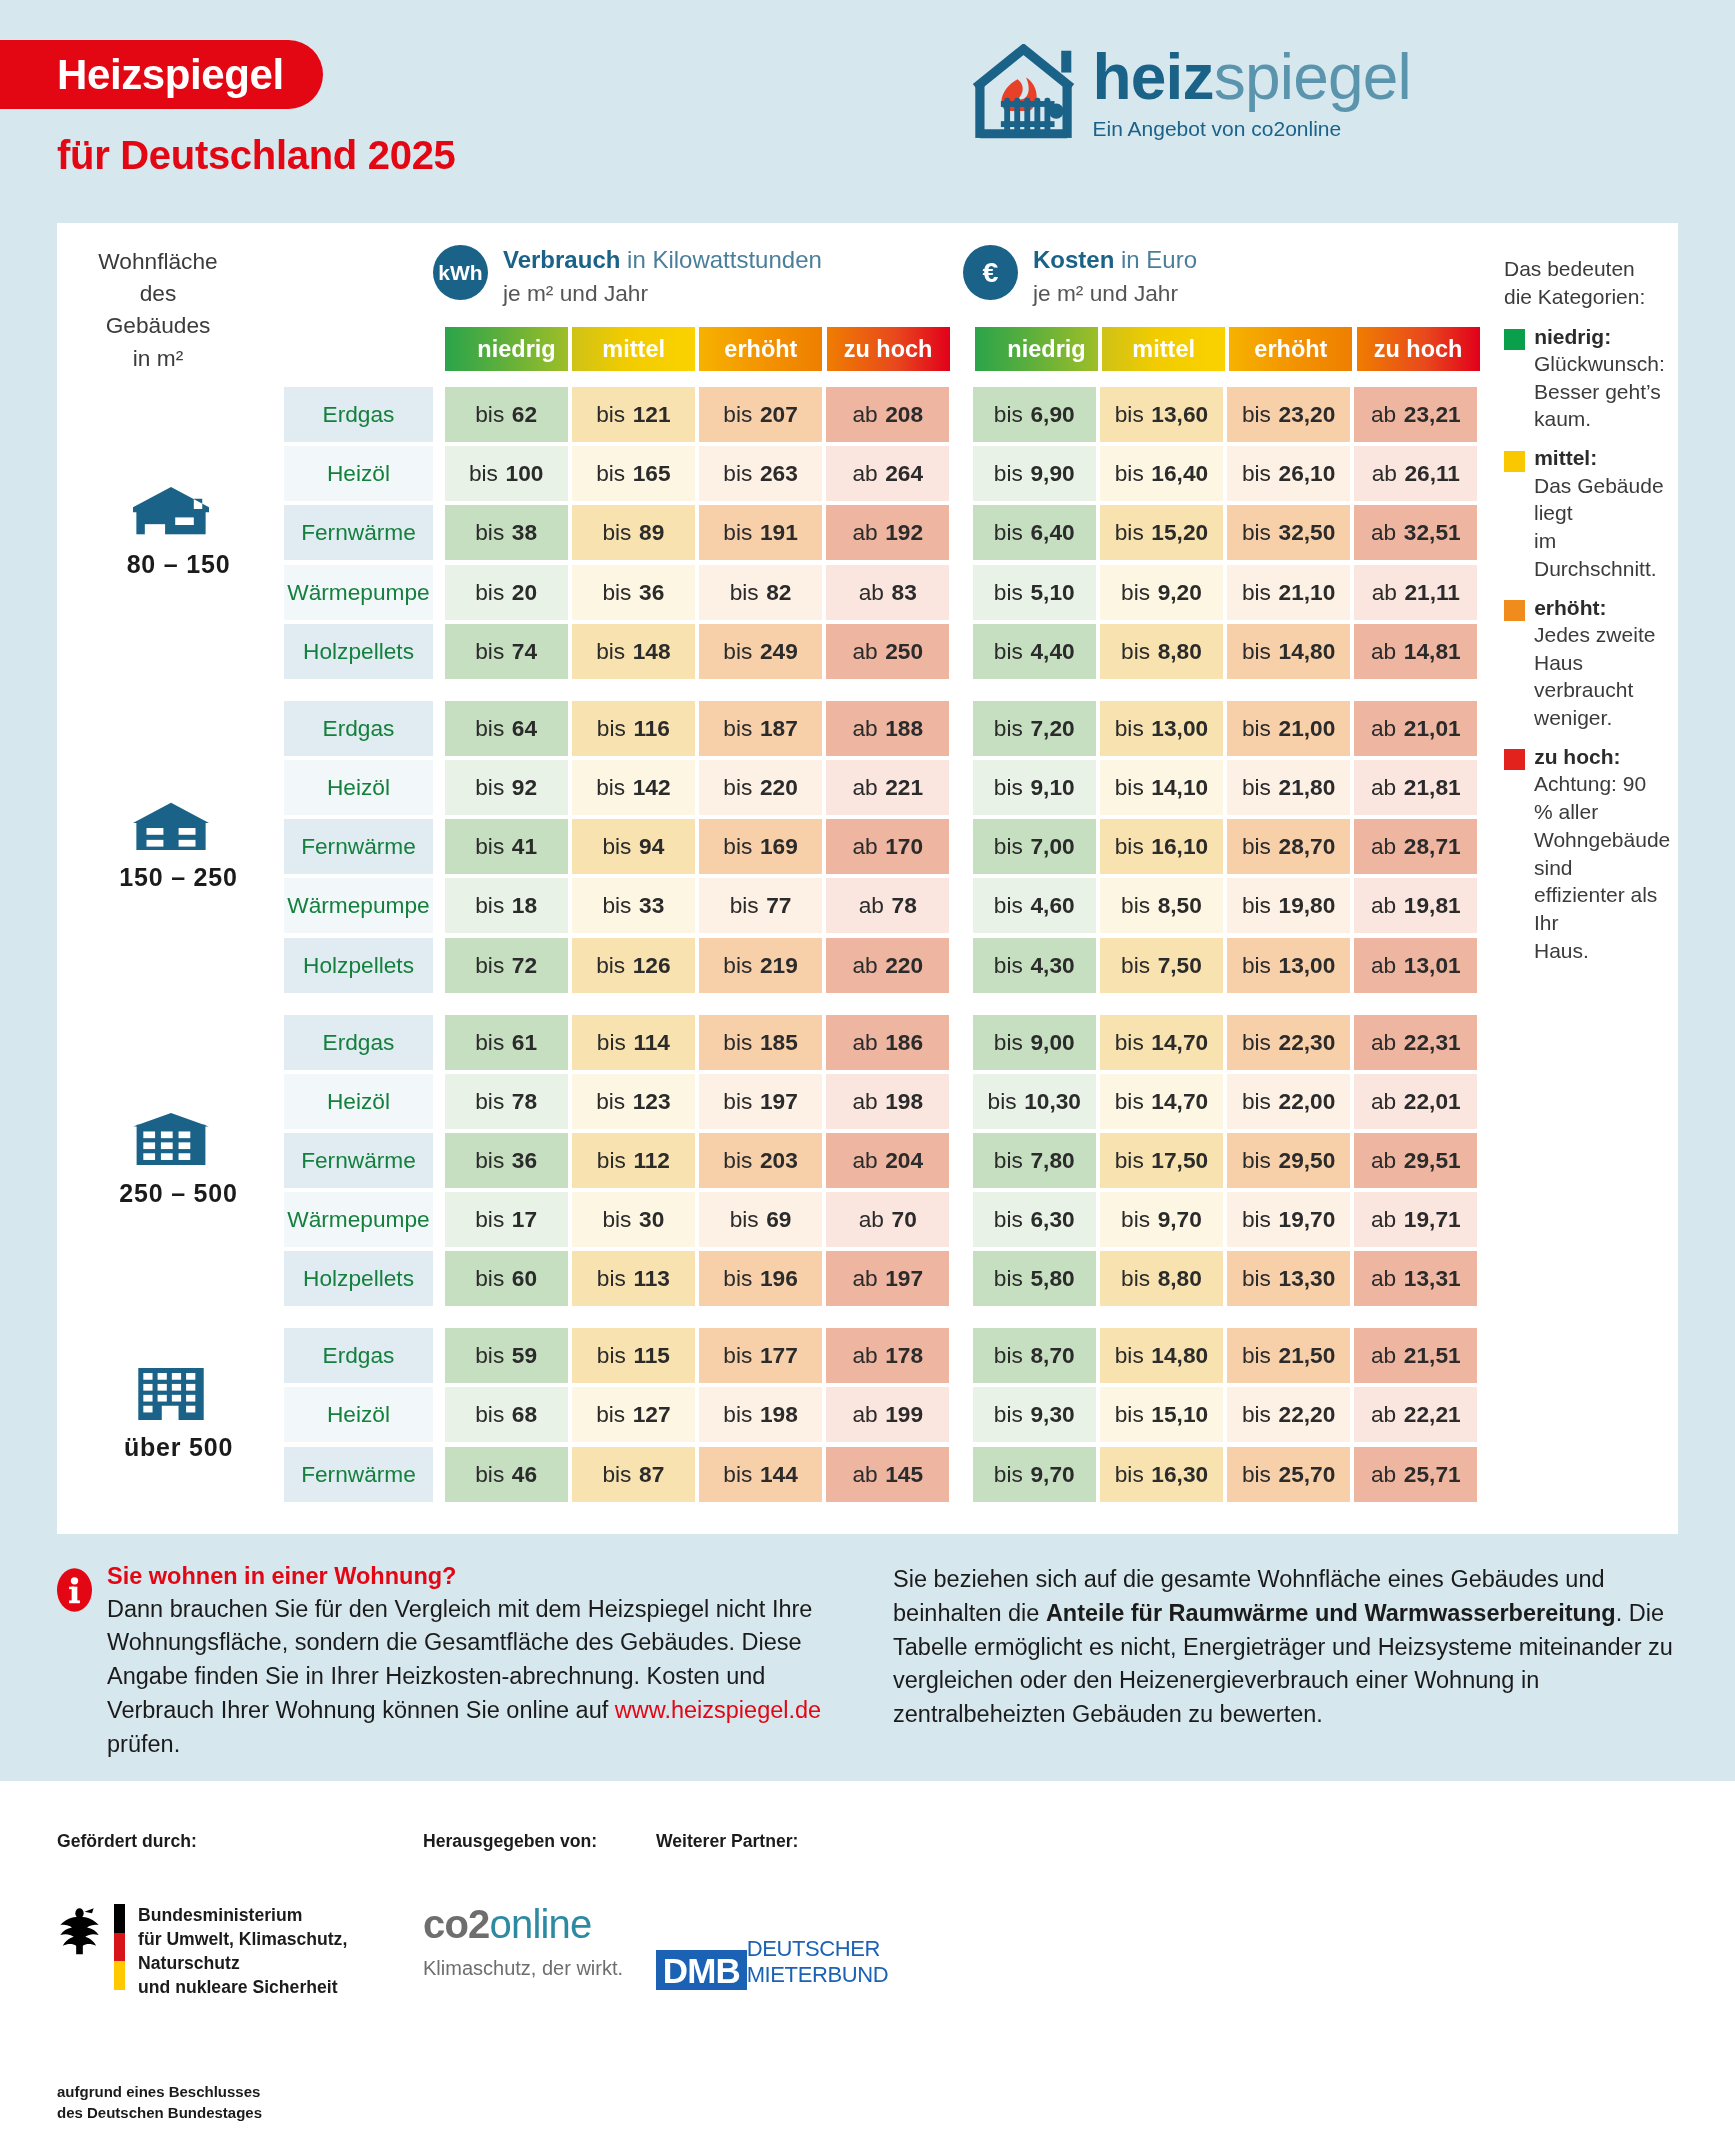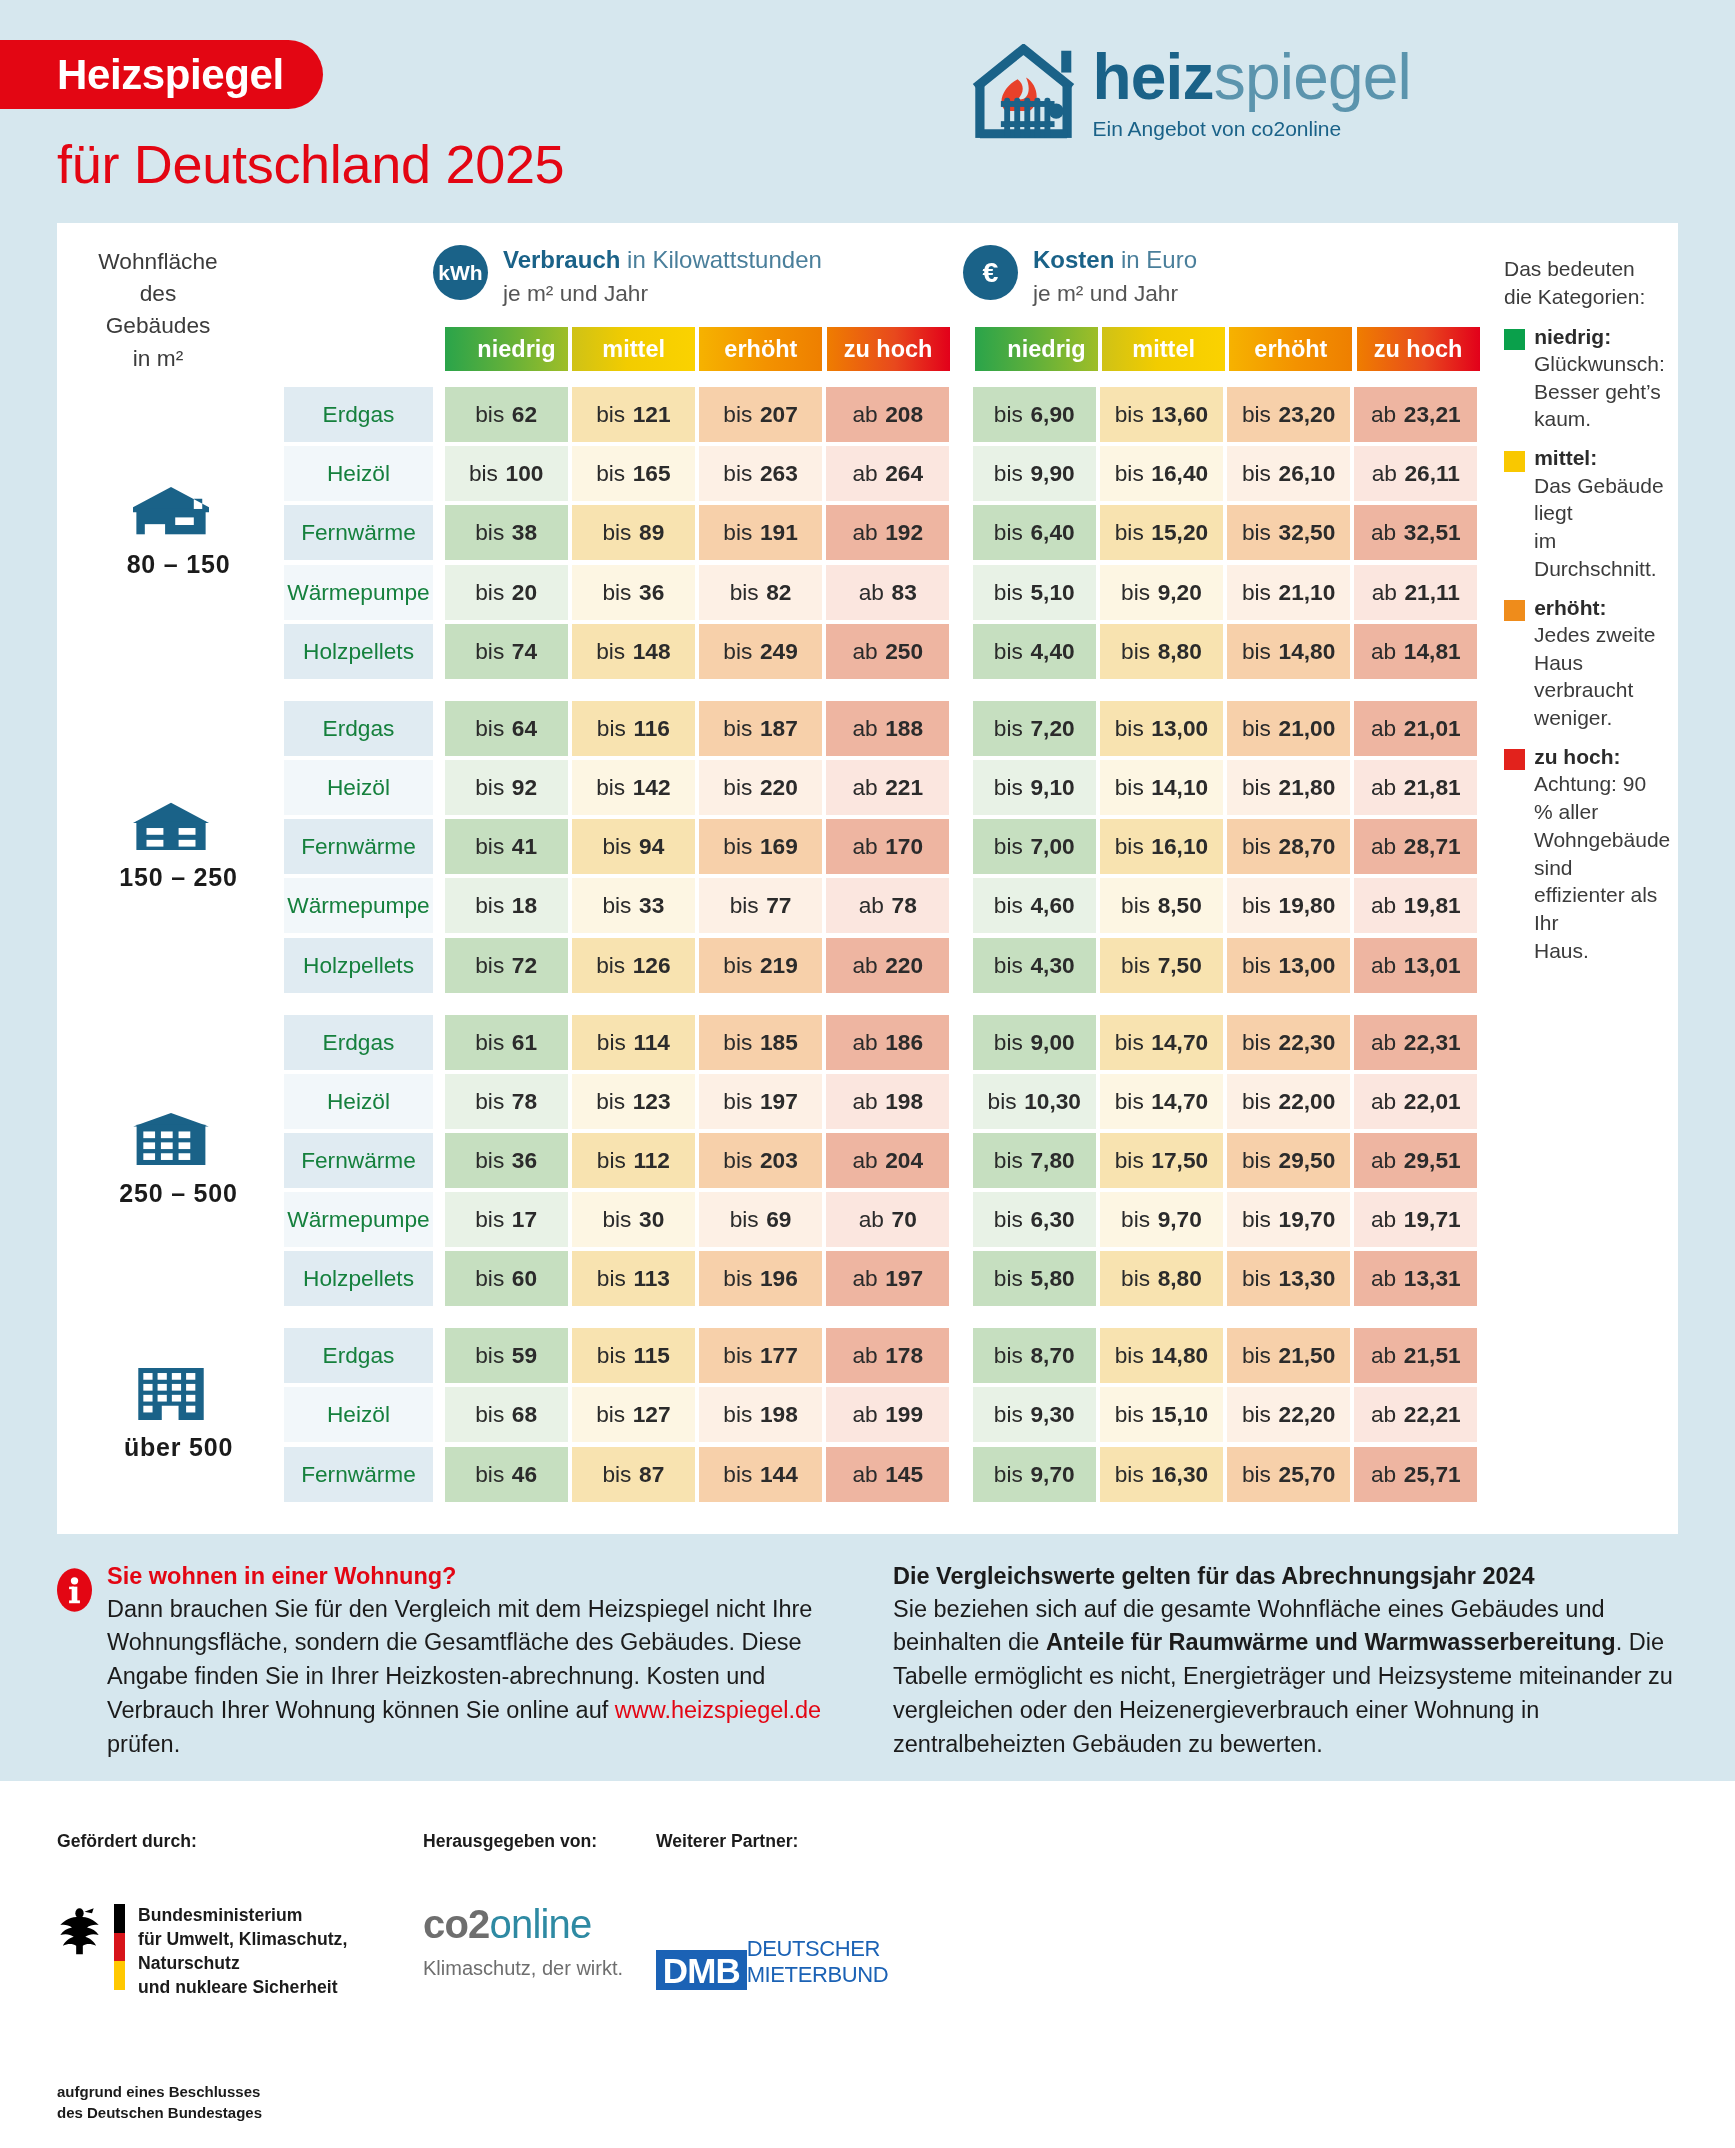--- a/index.html
+++ b/index.html
@@ -17,21 +17,21 @@
     position: absolute; left: 0; top: 40px;
     height: 69px; min-width: 319px;
     background: #e30613;
     border-radius: 0 35px 35px 0;
     display: flex; align-items: center;
     padding: 0 39px 0 57px;
   }
   .badge-text { color: #fff; font-size: 42px; font-weight: bold; letter-spacing: -0.4px; line-height:1; }
   .subtitle {
     position: absolute; left: 57px; top: 133px;
-    color: #e30613; font-size: 54px; font-weight: normal; letter-spacing: -0.3px;
+    color: #e30613; font-size: 40px; font-weight: bold; letter-spacing: -0.3px;
   }
 
   .logo-wrap { position: absolute; right: 52px; top: 44px; display: flex; align-items: flex-start; gap: 15px; }
   .logo-icon { width: 109px; height: 99px; }
   .logo-right { padding-top: 3.4px; }
   .logo-word { font-size: 64px; line-height: 0.95; letter-spacing:-0.8px; }
   .logo-word .b { color: #1a6288; font-weight: bold; }
   .logo-word .t { color: #5b94ad; font-weight: normal; }
   .logo-tag { color: #1a6288; font-size: 21px; margin-top: 8.4px; text-align: left; }
 
@@ -1122,21 +1122,20 @@
           <rect x="14.5" y="38.5" width="13" height="3.4" fill="#fff"></rect>
           <rect x="14.5" y="22" width="6" height="3" fill="#fff"></rect>
         </svg>
       </span>
       <div>
         <div class="info-h-red">Sie wohnen in einer Wohnung?</div>
         <div class="info-body"><span>Dann brauchen Sie für den Vergleich mit dem Heizspiegel nicht Ihre Wohnungsfläche, sondern die Gesamtfläche des Gebäudes. Diese Angabe finden Sie in Ihrer Heizkosten-abrechnung. Kosten und Verbrauch Ihrer Wohnung können Sie online auf </span><span class="lnk">www.heizspiegel.de</span><span> prüfen.</span></div>
       </div>
     </div>
     <div class="info-right">
-      <div class="info-h-black">Die Vergleichswerte gelten für das Abrechnungsjahr 2024</div>
       <div class="info-body"><span>Sie beziehen sich auf die gesamte Wohnfläche eines Gebäudes und beinhalten die </span><b>Anteile für Raumwärme und Warmwasserbereitung</b><span>. Die Tabelle ermöglicht es nicht, Energieträger und Heizsysteme miteinander zu vergleichen oder den Heizenergieverbrauch einer Wohnung in zentralbeheizten Gebäuden zu bewerten.</span></div>
     </div>
   </div>
 
   <div class="footer">
     <div class="foot-cols">
 
       <div class="fc-bmuv">
         <div class="foot-label">Gefördert durch:</div>
         <div class="bmuv">

